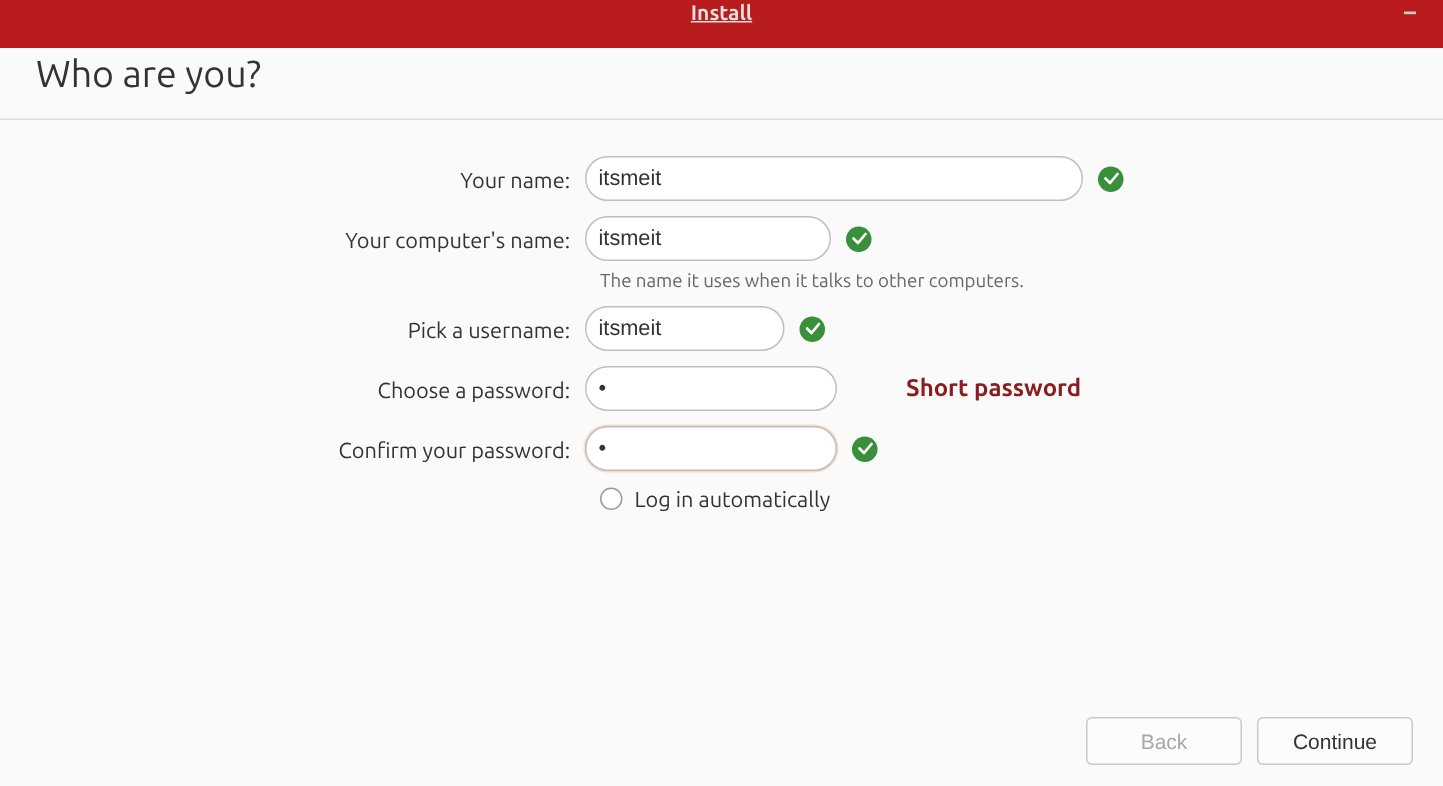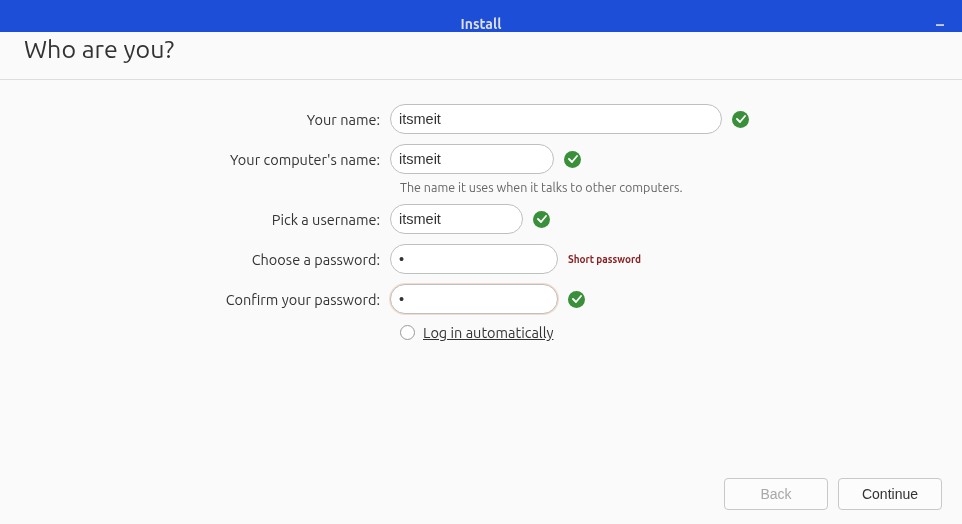--- a/index.html
+++ b/index.html
@@ -1,18 +1,18 @@
 <!DOCTYPE html>
 <html><head>
   <meta charset="utf-8">
   <style>
     * { box-sizing: border-box; margin: 0; padding: 0; }
     body { font-family: "Ubuntu", "Segoe UI", sans-serif; font-size: 14px; color: #333; background: #fafafa; width: 962px; height: 524px; overflow: hidden; }
     
-    .titlebar { background: #1d4ed8; color: #dfdfdf; height: 32px; display: flex; align-items: flex-end; justify-content: center; position: relative; font-weight: 600; font-size: 14px; }
+    .titlebar { background: #b91c1c; color: #dfdfdf; height: 32px; display: flex; align-items: flex-start; justify-content: center; position: relative; font-weight: 600; font-size: 14px; text-decoration: underline; }
     .titlebar .minimize { position: absolute; right: 18px; color: #ccc; font-size: 16px; line-height: 1; cursor: pointer; }
     
     .heading { font-size: 25px; font-weight: 400; color: #333; padding: 3px 24px 16px 24px; }
     .divider { border: none; border-top: 1px solid #ddd; margin: 0; }
     
     .form { padding: 24px 0 0 0; }
     .row { display: flex; align-items: center; margin-bottom: 10px; }
     .label { width: 390px; text-align: right; padding-right: 10px; color: #333; font-size: 14.5px; padding-left: 37px; }
     .field { display: flex; align-items: center; gap: 10px; }
     
@@ -27,23 +27,23 @@
     
     .focused { border: 1px solid #e8a47a; box-shadow: 0 0 0 1px rgba(233,129,72,0.25); }
     
     .check-icon {
       width: 17px; height: 17px; border-radius: 50%; background: #3a8f3a;
       display: inline-flex; align-items: center; justify-content: center;
     }
     .check-icon svg { width: 10px; height: 10px; }
     
     .hint { font-size: 12.5px; color: #666; margin: -4px 0 10px 400px; }
-    .warn { font-size: 10px; color: #8a1d1d; font-weight: 600; }
+    .warn { font-size: 16px; color: #8a1d1d; font-weight: 600; margin-left: 36px; }
     
-    .radio-row { display: flex; align-items: center; margin-left: 400px; margin-bottom: 6px; gap: 8px; text-decoration: underline; }
+    .radio-row { display: flex; align-items: center; margin-left: 400px; margin-bottom: 6px; gap: 8px; }
     .radio { width: 15px; height: 15px; border: 1px solid #9a9a9a; border-radius: 50%; background: #fff; display: inline-flex; align-items: center; justify-content: center; }
     .radio.selected { border-color: #7a1a5a; }
     .radio.selected .dot { width: 7px; height: 7px; border-radius: 50%; background: #7a1a5a; }
     .radio-label { font-size: 14.5px; color: #333; }
     
     .footer { position: absolute; bottom: 14px; right: 20px; display: flex; gap: 10px; }
     .btn {
       min-width: 104px; height: 32px; padding: 0 18px;
       border: 1px solid #c8c8c8; border-radius: 4px; background: #fcfcfc;
       font-size: 14px; cursor: pointer; color: #333;

